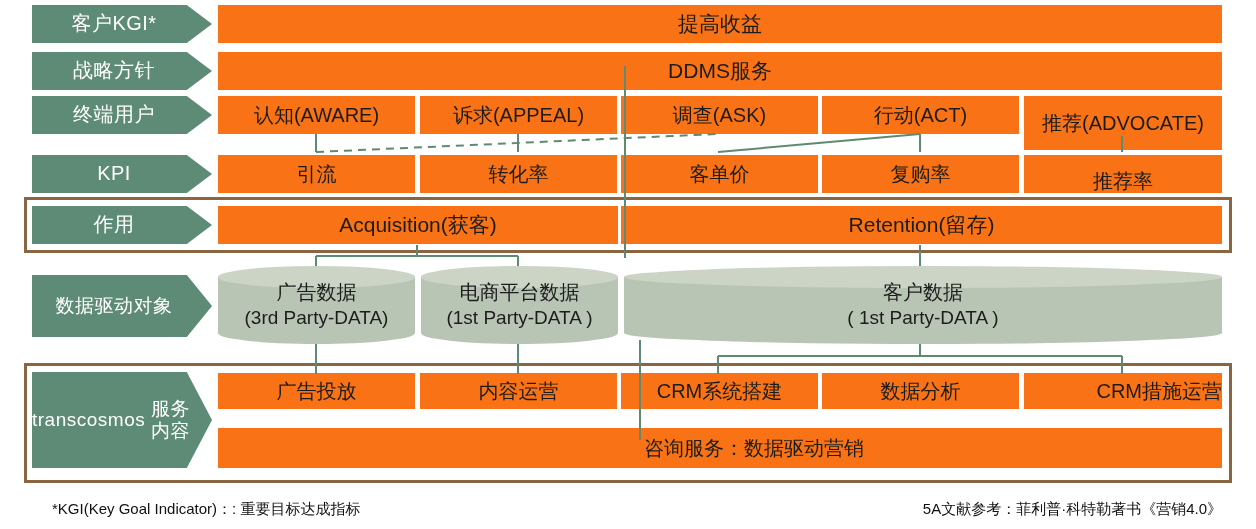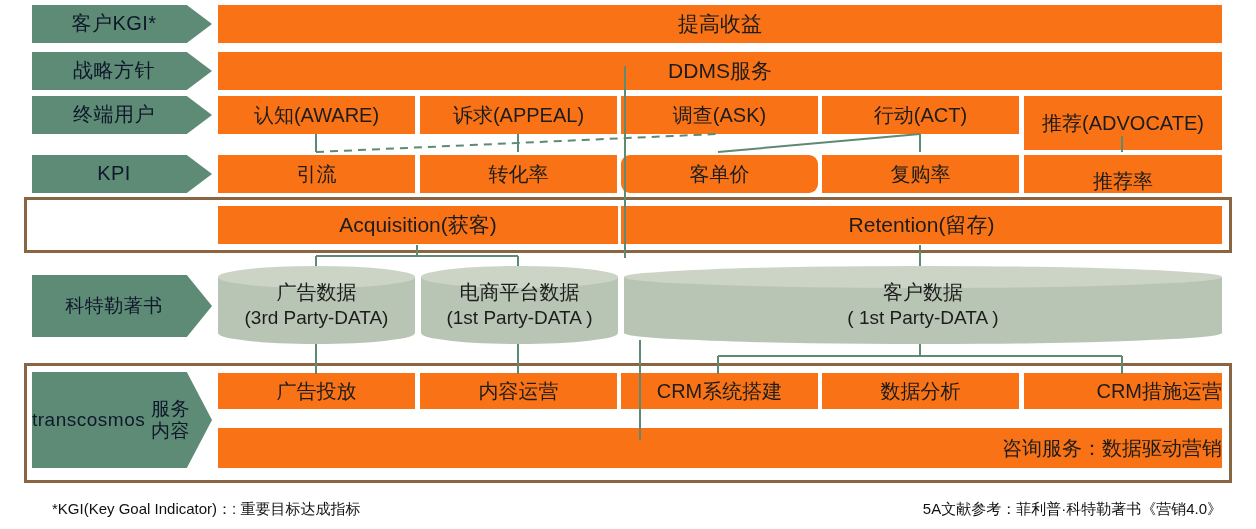--- a/index.html
+++ b/index.html
@@ -9,21 +9,21 @@
     font-family:"Liberation Sans","DejaVu Sans",sans-serif;
     overflow:hidden;
     position:relative;
   }
   .canvas{position:absolute;left:0;top:0;width:1256px;height:529px;}
 
   
   .chev{
     position:absolute;
     background:#5e8b75;
-    color:#0f172a;
+    color:#ffffff;
     display:flex;align-items:center;justify-content:center;
     text-align:center;
     font-size:20px;
     line-height:1.18;
     -webkit-clip-path:polygon(0 0, 86% 0, 100% 50%, 86% 100%, 0 100%);
     clip-path:polygon(0 0, 86% 0, 100% 50%, 86% 100%, 0 100%);
     letter-spacing:.5px;
     box-sizing:border-box;
     padding-right:16px;
   }
@@ -34,21 +34,21 @@
     position:absolute;
     background:#f97316;
     color:#1c1c1c;
     display:flex;align-items:center;justify-content:center;
     text-align:center;
     font-size:20px;
     box-sizing:border-box;
     line-height:1.2;
   }
   .cell.wide{font-size:21px;}
-  .cell.left-text{justify-content:flex-end;padding-left:68px;}
+  .cell.left-text{justify-content:center;padding-left:68px;}
 
   
   .brownbox{
     position:absolute;
     border:3px solid #8a6542;
     box-sizing:border-box;
     background:transparent;
     pointer-events:none;
   }
 
@@ -127,21 +127,21 @@
 
   <div class="chev" style="left:32px;top:155px;width:180px;height:38px;">
     <span>KPI</span>
   </div>
   <div class="cell" style="left:218px;top:155px;width:197px;height:38px;">
     <span>引流</span>
   </div>
   <div class="cell" style="left:420px;top:155px;width:197px;height:38px;">
     <span>转化率</span>
   </div>
-  <div class="cell" style="left:621px;top:155px;width:197px;height:38px;border-radius:9px;">
+  <div class="cell" style="left:621px;top:155px;width:197px;height:38px;">
     <span>客单价</span>
   </div>
   <div class="cell" style="left:822px;top:155px;width:197px;height:38px;">
     <span>复购率</span>
   </div>
   <div class="cell" style="left:1024px;top:155px;width:198px;height:38px;align-items:flex-end;">
     <span>推荐率</span>
   </div>
 
   <svg class="canvas" style="z-index:4;" width="1256" height="529">
@@ -157,29 +157,32 @@
 
     <path d="M1122,136 L1122,152" stroke="#5f8a72" stroke-width="2" fill="none"></path>
 
     <path d="M625,66 L625,258" stroke="#5f8a72" stroke-width="2" fill="none"></path>
 
     <path d="M640,340 L640,440" stroke="#5f8a72" stroke-width="2" fill="none"></path>
   </svg>
 
   <div class="brownbox" style="left:24px;top:197px;width:1208px;height:56px;"></div>
 
+  <div class="chev" style="left:32px;top:206px;width:180px;height:38px;">
+    <span>作用</span>
+  </div>
   <div class="cell wide" style="left:218px;top:206px;width:400px;height:38px;">
     <span>Acquisition(获客)</span>
   </div>
   <div class="cell wide" style="left:621px;top:206px;width:601px;height:38px;">
     <span>Retention(留存)</span>
   </div>
 
   <div class="chev two" style="left:32px;top:275px;width:180px;height:62px;">
-    <span>科特勒著书</span>
+    <span>数据驱动对象</span>
   </div>
 
   <svg class="canvas" style="z-index:2;" width="1256" height="529">
 
     <path d="M417,245 L417,256" stroke="#5f8a72" stroke-width="2" fill="none"></path>
     <path d="M316,256 L518,256" stroke="#5f8a72" stroke-width="2" fill="none"></path>
     <path d="M316,256 L316,270" stroke="#5f8a72" stroke-width="2" fill="none"></path>
     <path d="M518,256 L518,270" stroke="#5f8a72" stroke-width="2" fill="none"></path>
 
     <path d="M920,245 L920,270" stroke="#5f8a72" stroke-width="2" fill="none"></path>

